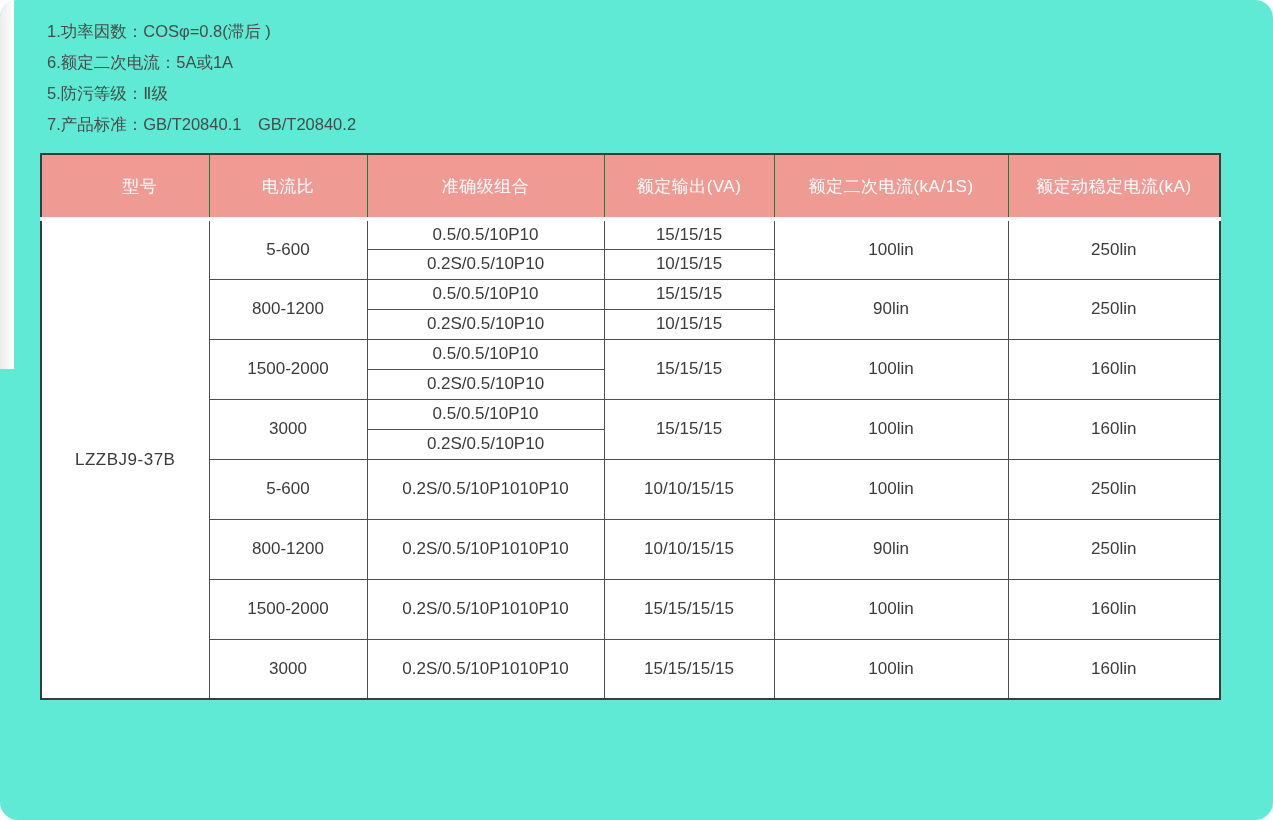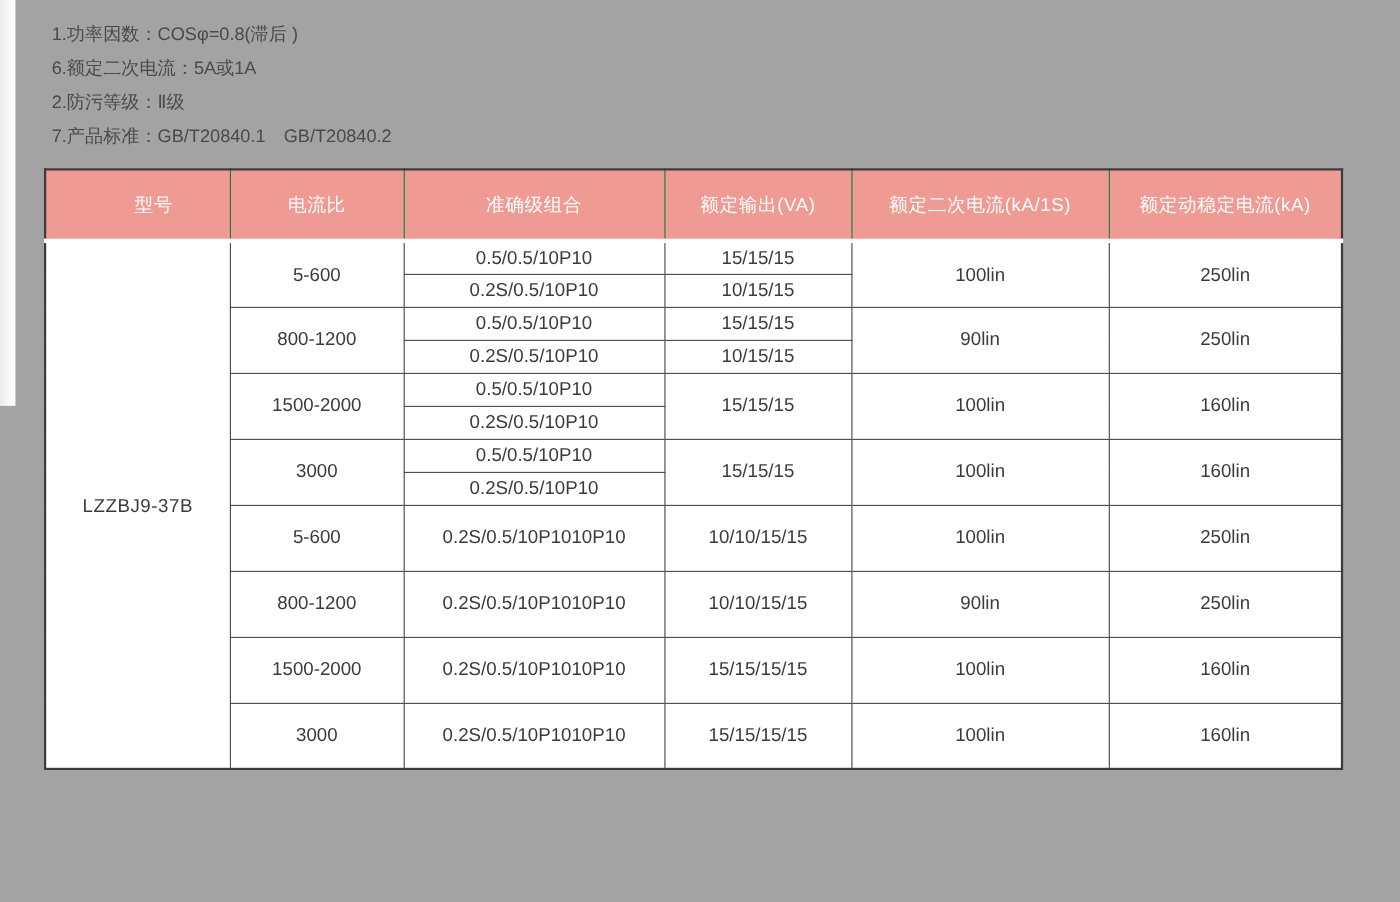--- a/index.html
+++ b/index.html
@@ -5,22 +5,23 @@
   html, body {
     margin: 0;
     padding: 0;
     background: #ffffff;
     font-family: "Liberation Sans", "DejaVu Sans", sans-serif;
   }
   .page {
     position: relative;
     width: 1273px;
     height: 820px;
-    background: #a3a3a3;
+    background: #5eead4;
     overflow: hidden;
+    border-radius: 18px;
   }
   
   .page::before {
     content: "";
     position: absolute;
     left: 0; top: 0; bottom: 55%;
     width: 14px;
     background: linear-gradient(to right, #ececec, #ffffff);
     pointer-events: none;
   }
@@ -71,21 +72,21 @@
   .model-cell { font-size: 17.5px; letter-spacing: 0.5px; }
 </style>
 </head>
 <body>
 
 <div class="page">
 
   <div class="notes">
     <div class="note-line">1.功率因数：COSφ=0.8(滞后 )</div>
     <div class="note-line">6.额定二次电流：5A或1A</div>
-    <div class="note-line">2.防污等级：Ⅱ级</div>
+    <div class="note-line">5.防污等级：Ⅱ级</div>
     <div class="note-line">7.产品标准：GB/T20840.1　GB/T20840.2</div>
   </div>
 
   <table class="spec-table">
     <colgroup>
       <col style="width:168px">
       <col style="width:158px">
       <col style="width:237px">
       <col style="width:170px">
       <col style="width:234px">

